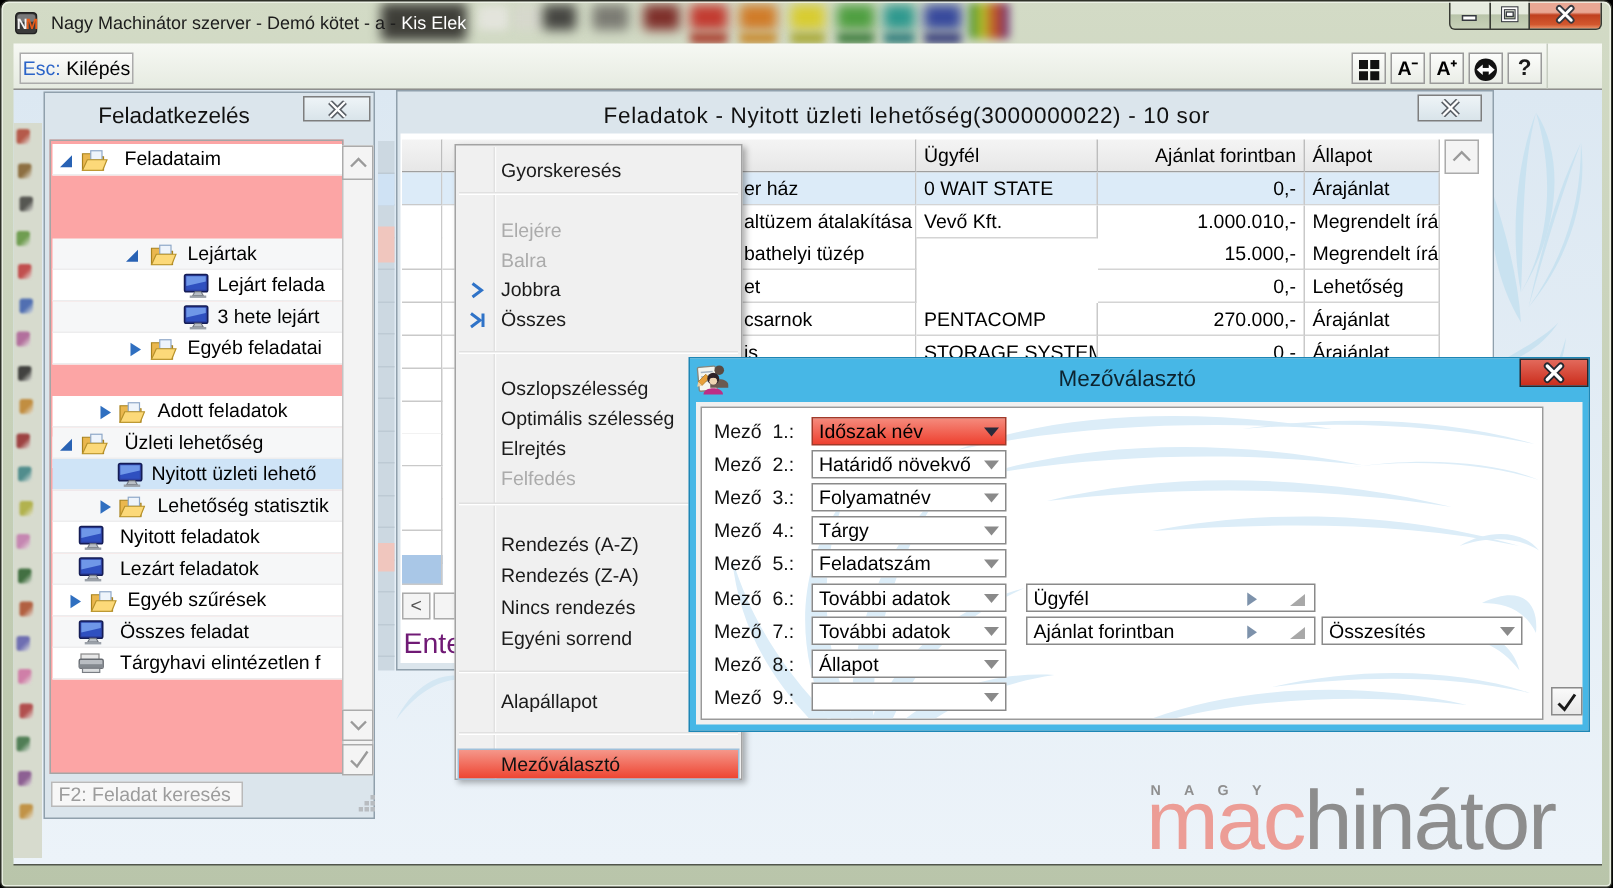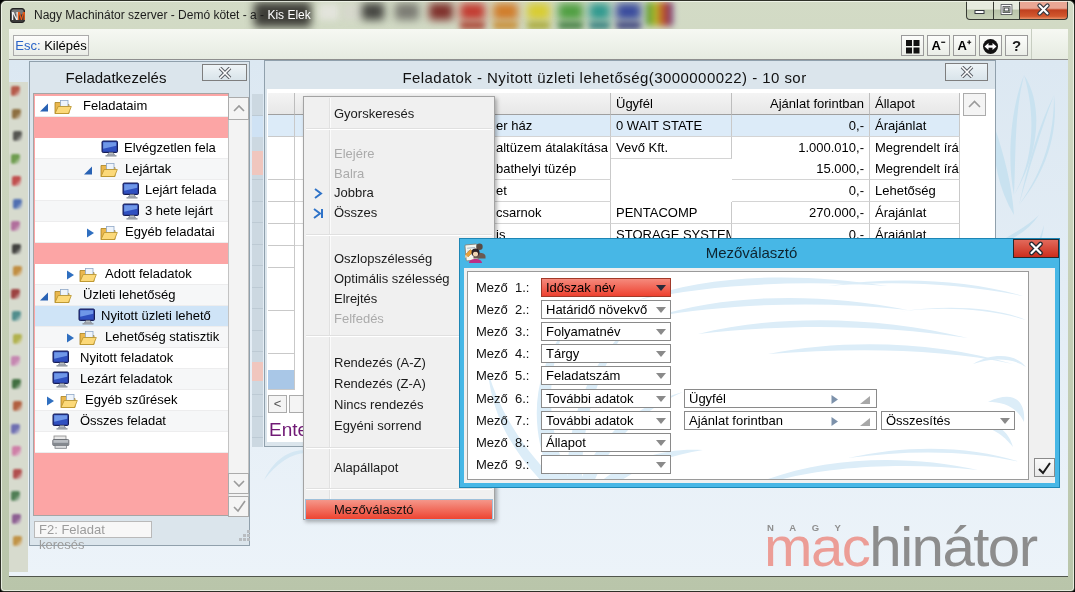--- a/index.html
+++ b/index.html
@@ -303,26 +303,20 @@
       <div id="tree" style="left:3px;top:31px;width:196px;height:423px;">
           <div class="trow" style="top:2px;">
             <svg class="tico" style="left:3px;top:5px" width="12" height="12">
               <use href="#arrE"></use>
             </svg>
             <svg class="tico" style="left:19px;top:3px" width="18" height="15">
               <use href="#folder"></use>
             </svg>
             <span style="left:48px">Feladataim</span>
           </div>
-          <div class="trow" style="top:44px;">
-            <svg class="tico" style="left:66px;top:2px" width="20" height="17">
-              <use href="#monitor"></use>
-            </svg>
-            <span style="left:89px">Elvégzetlen fela</span>
-          </div>
           <div class="trow" style="top:65px;background:#f6f7f8;">
             <svg class="tico" style="left:47px;top:5px" width="12" height="12">
               <use href="#arrE"></use>
             </svg>
             <svg class="tico" style="left:65px;top:3px" width="18" height="15">
               <use href="#folder"></use>
             </svg>
             <span style="left:90px">Lejártak</span>
           </div>
           <div class="trow" style="top:86px;">
@@ -409,33 +403,34 @@
           <div class="trow" style="top:317px;background:#f6f7f8;">
             <svg class="tico" style="left:17px;top:2px" width="20" height="17">
               <use href="#monitor"></use>
             </svg>
             <span style="left:45px">Összes feladat</span>
           </div>
           <div class="trow" style="top:338px;">
             <svg class="tico" style="left:17px;top:3px" width="18" height="14">
               <use href="#printer"></use>
             </svg>
+            <span style="left:45px">Tárgyhavi elintézetlen f</span>
           </div>
         </div>
       <div style="position:absolute;left:198px;top:35px;width:21px;height:419px;background:#f3f3f3;border:1px solid #c3c3c3;box-sizing:border-box;"></div>
         <div class="sbtn" style="left:198px;top:35px;width:21px;height:23px;"><svg width="20" height="21">
             <path d="M5 13 L10 8 L15 13" fill="none" stroke="#9a9a9a" stroke-width="1.6"></path>
           </svg></div>
       <div class="sbtn" style="left:198px;top:411px;width:21px;height:21px;"><svg width="20" height="19">
             <path d="M5 7 L10 12 L15 7" fill="none" stroke="#9a9a9a" stroke-width="1.6"></path>
           </svg></div>
       <div class="sbtn" style="left:198px;top:434px;width:21px;height:21px;"><svg width="20" height="19">
             <path d="M5 10 L9 14 L16 4" fill="none" stroke="#9a9a9a" stroke-width="1.6"></path>
           </svg></div>
-      <div id="f2box" style="left:4px;top:459px;width:118px;height:17px;line-height:15px;">F2: Feladat keresés</div>
+      <div id="f2box" style="left:4px;top:459px;width:128px;height:17px;line-height:15px;">F2: Feladat keresés</div>
       <svg class="abs" style="left:209px;top:468px" width="13" height="13">
           <g fill="#b8bcc0">
             <rect x="8" y="0" width="3" height="3"></rect>
             <rect x="4" y="4" width="3" height="3"></rect>
             <rect x="8" y="4" width="3" height="3"></rect>
             <rect x="0" y="8" width="3" height="3"></rect>
             <rect x="4" y="8" width="3" height="3"></rect>
             <rect x="8" y="8" width="3" height="3"></rect>
           </g>
         </svg>

